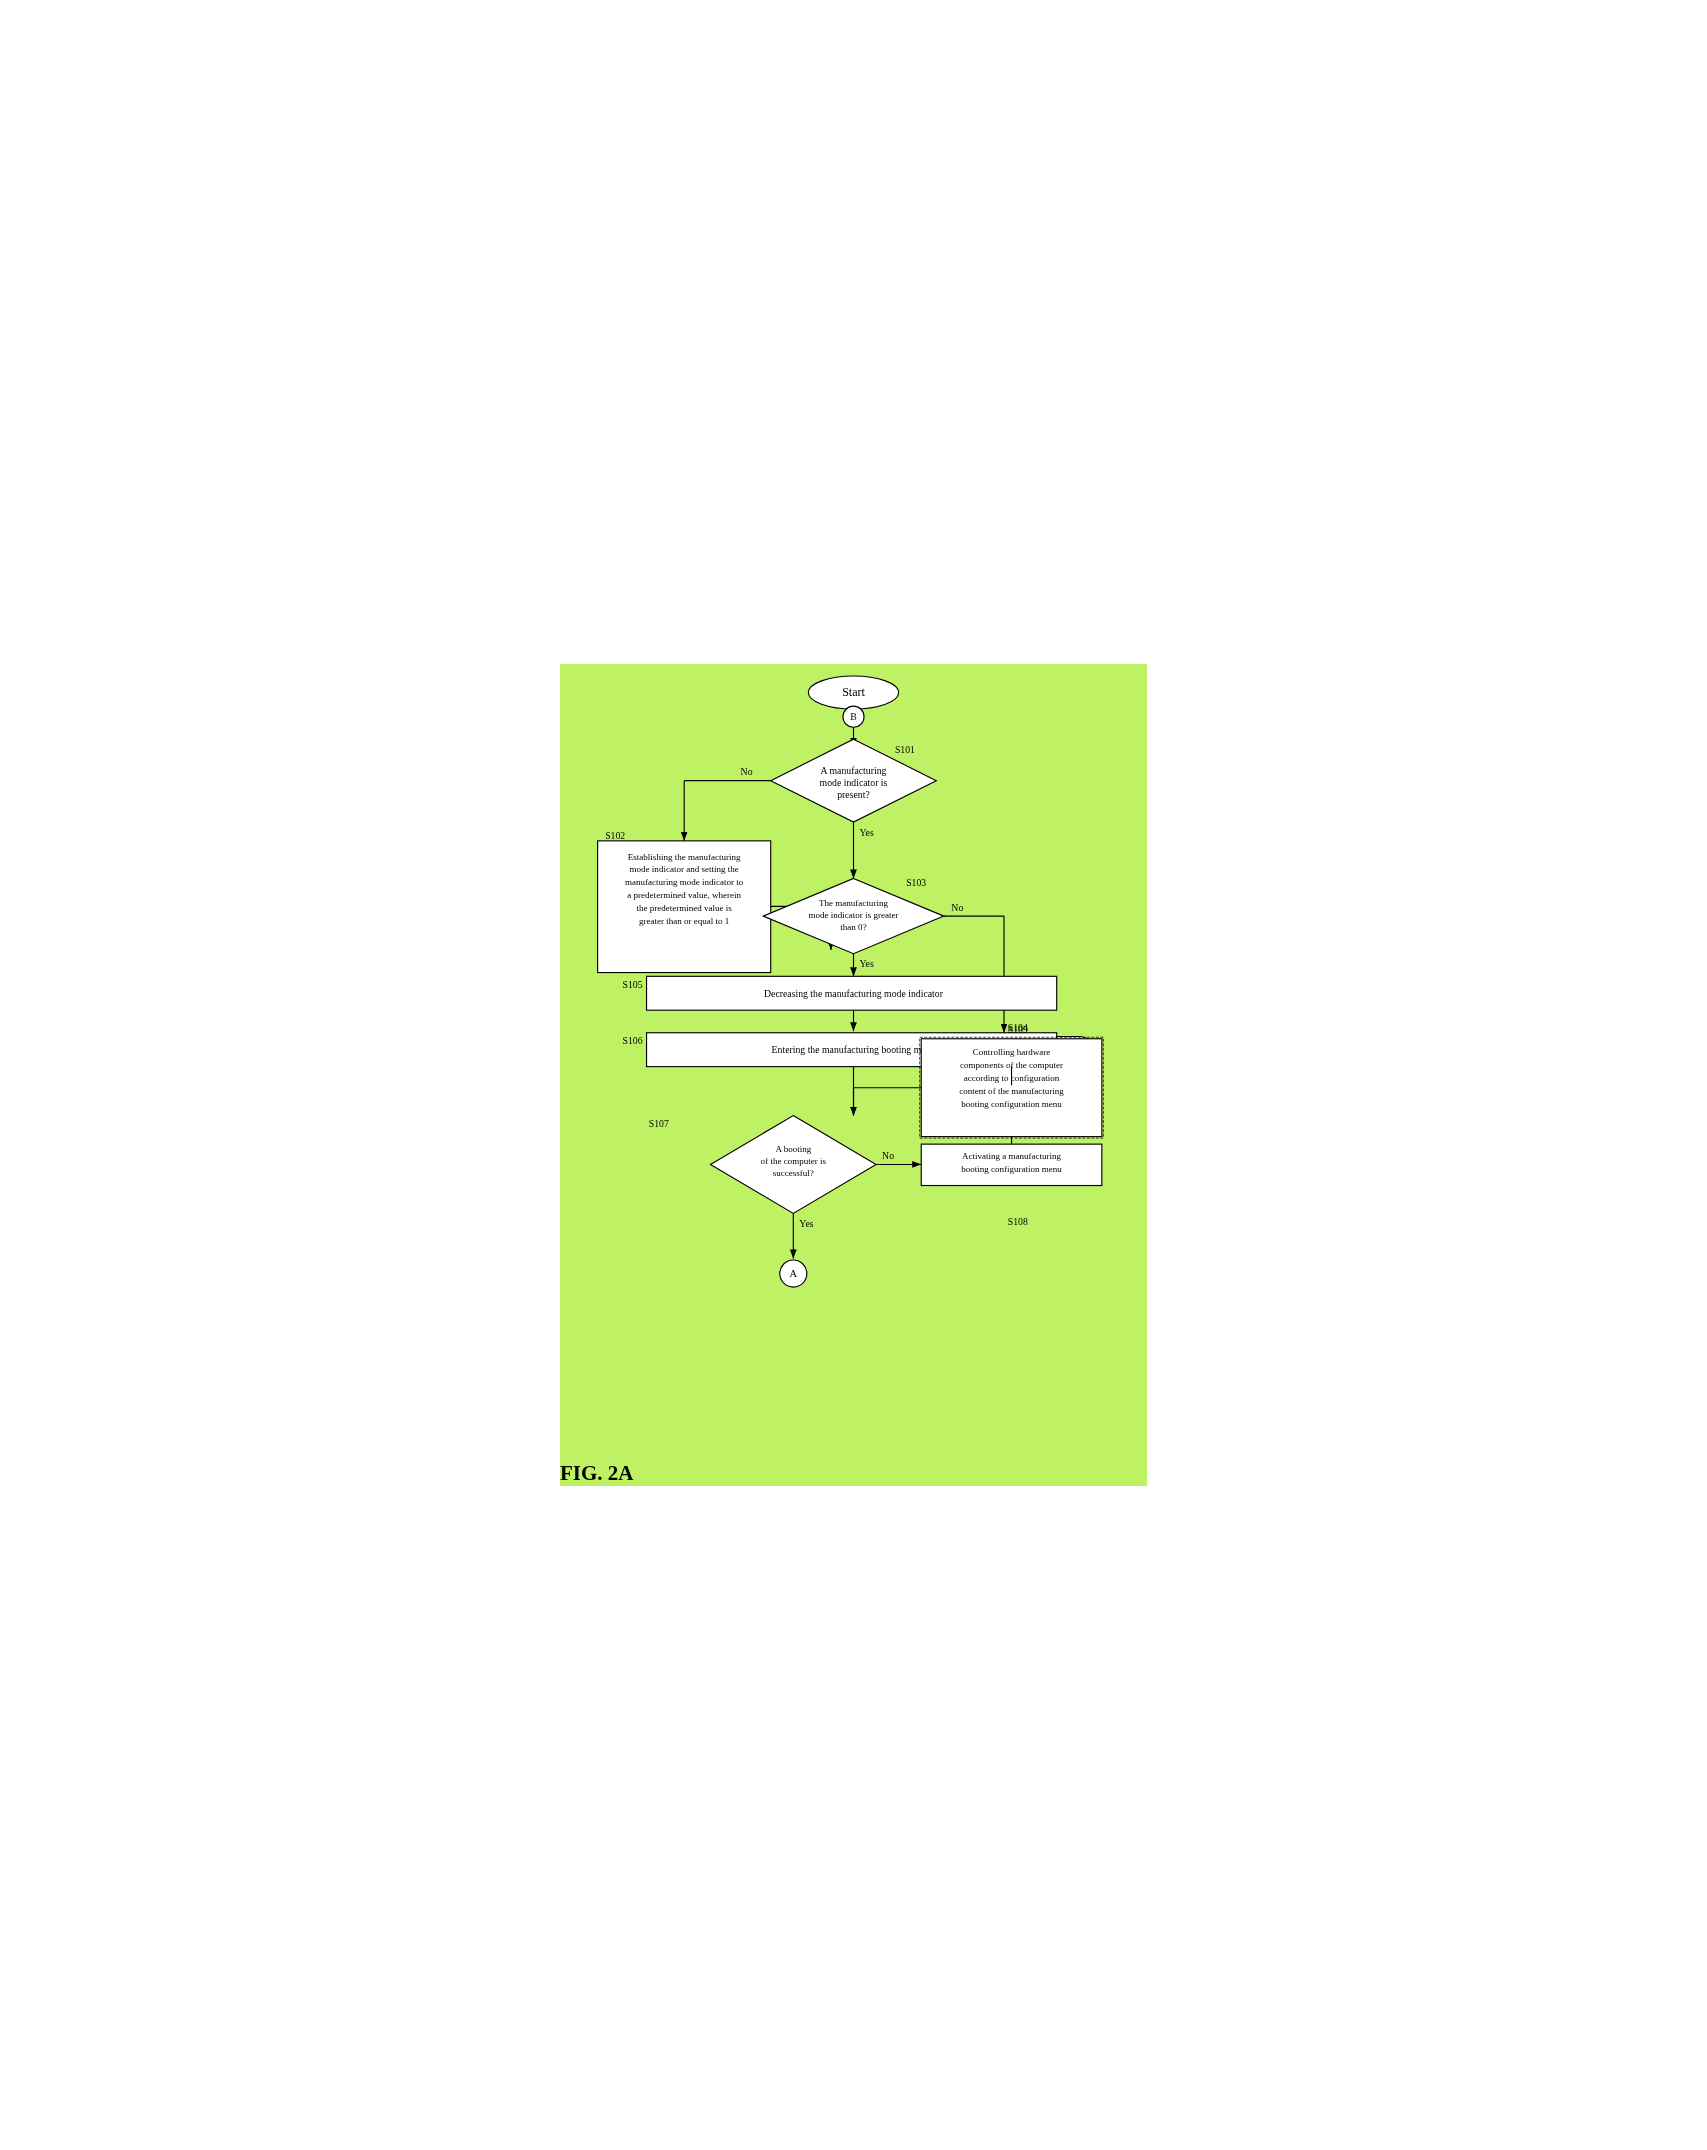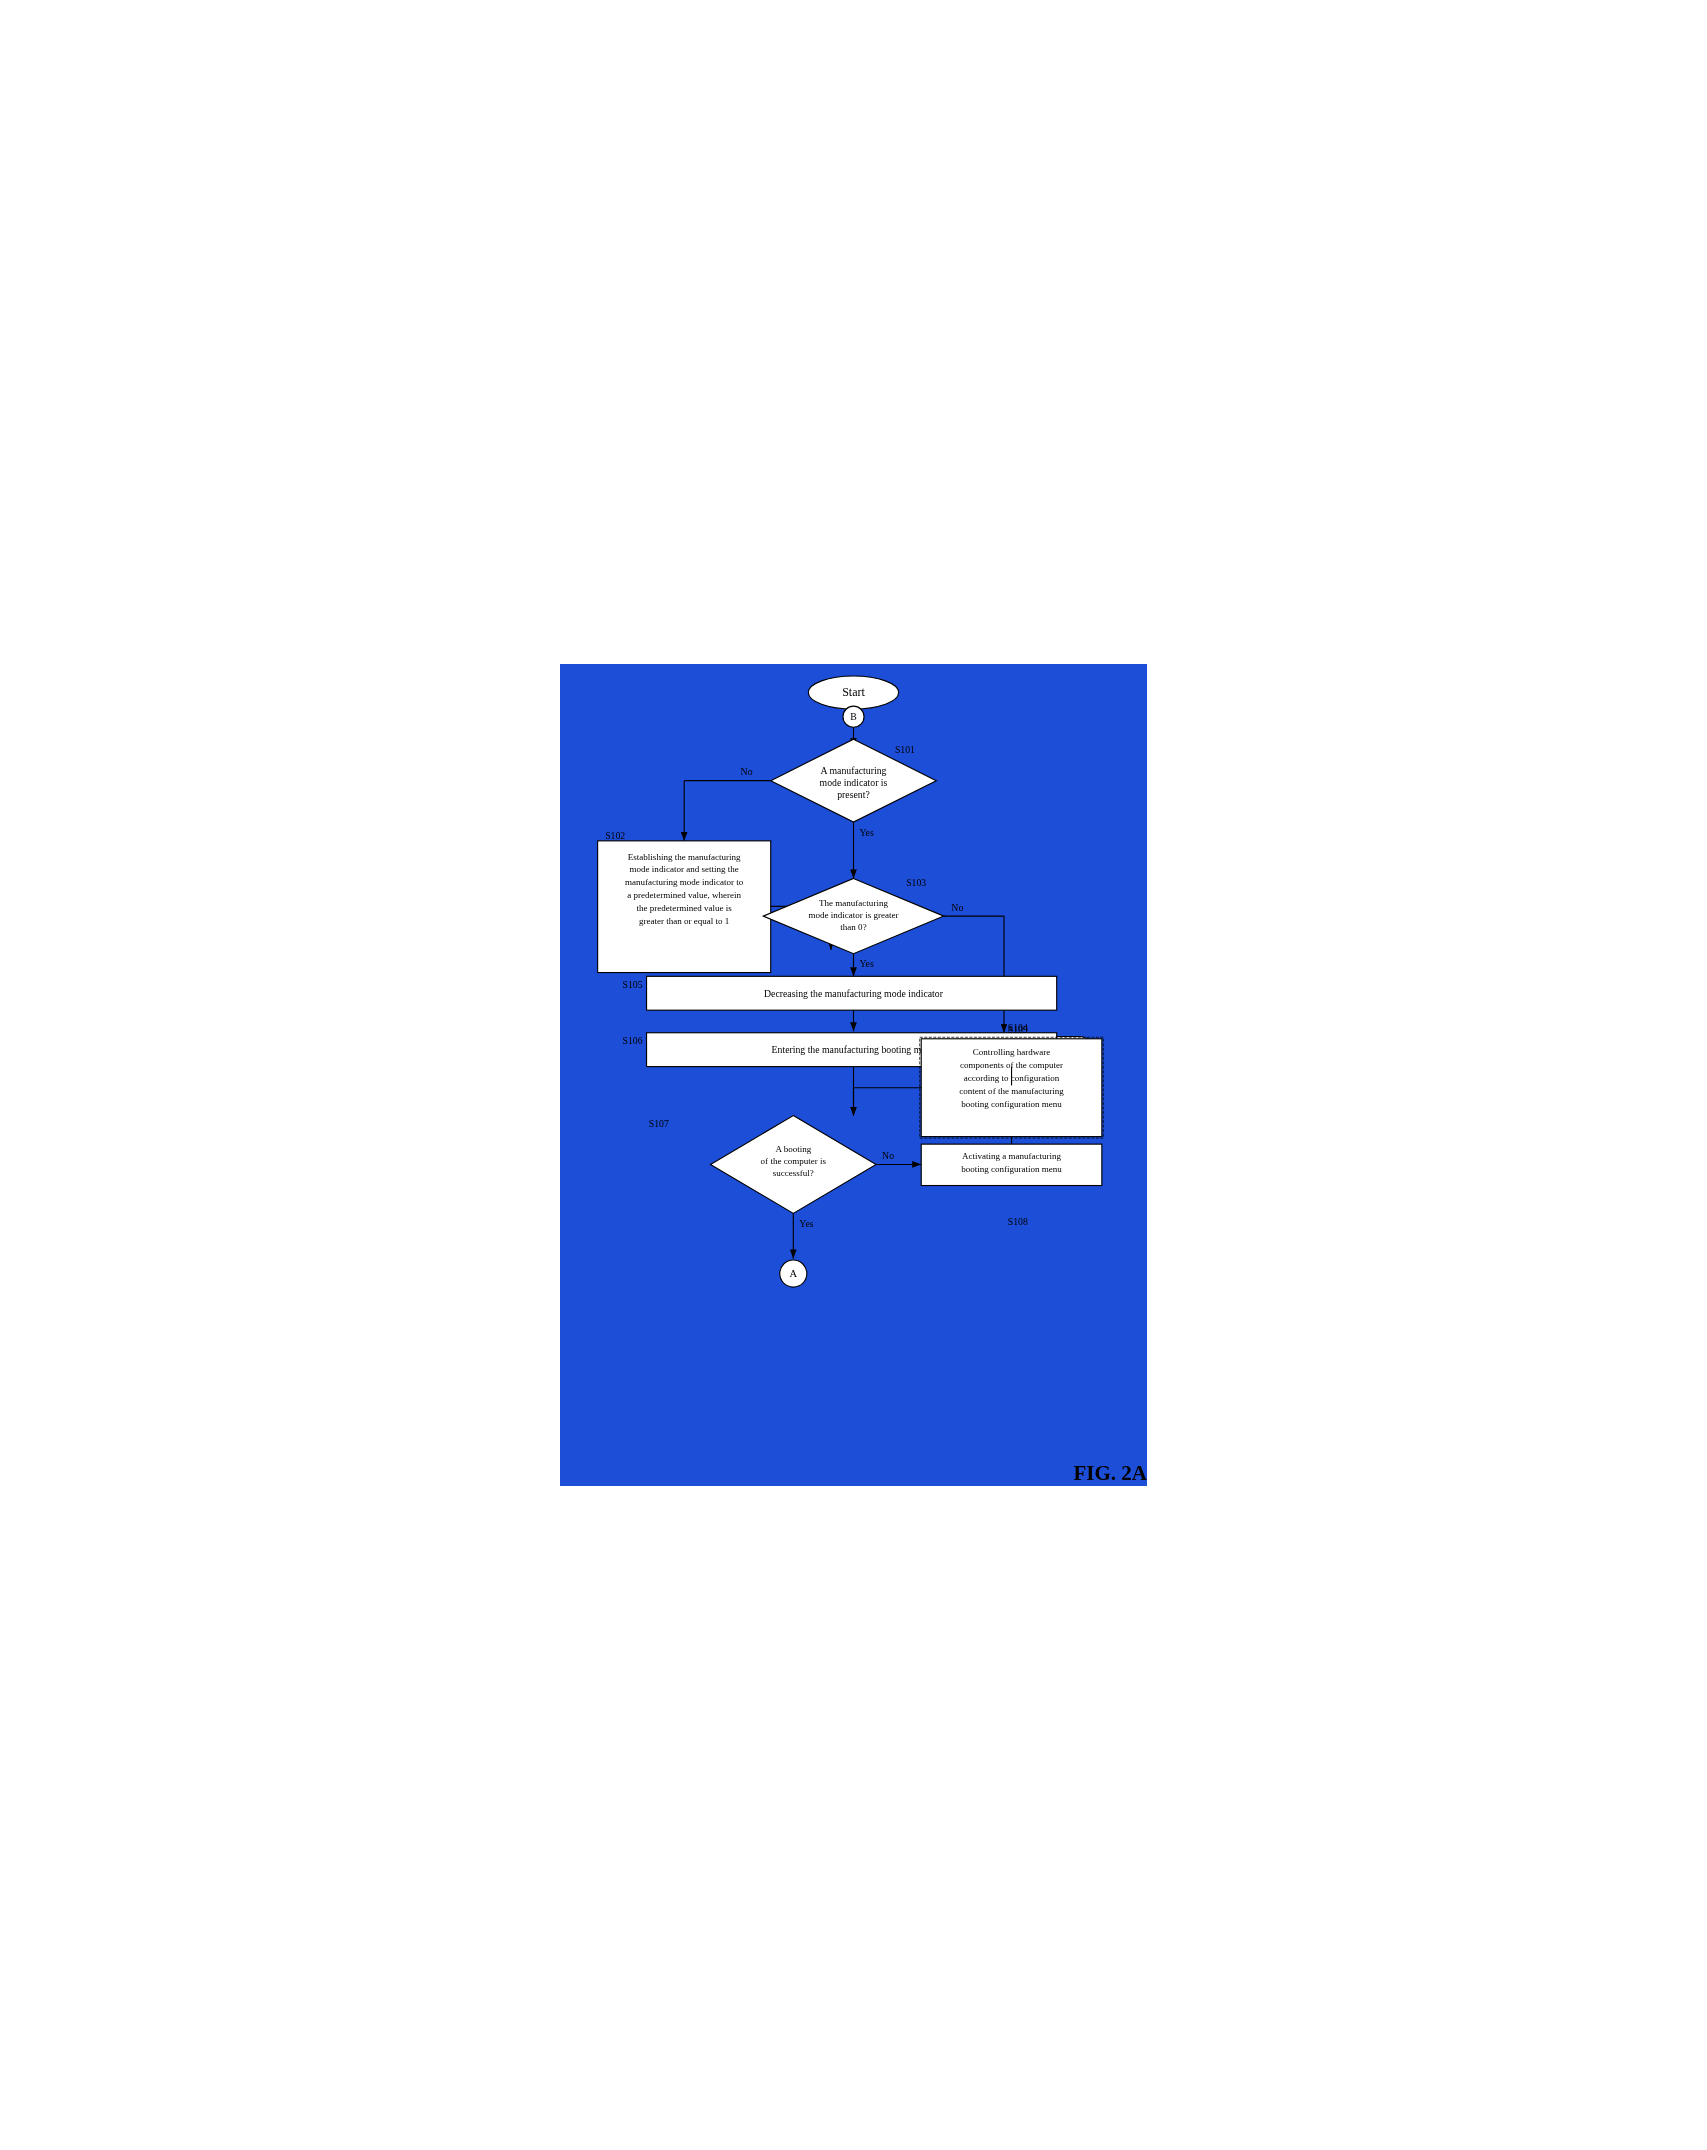--- a/index.html
+++ b/index.html
@@ -8,29 +8,29 @@
       font-family: 'Times New Roman', Times, serif;
       display: flex;
       justify-content: center;
       align-items: center;
       min-height: 100vh;
       padding: 15px;
     }
     .diagram-container {
       width: 587px;
       position: relative;
-      background: #1d4ed8;
+      background: #bef264;
     }
     svg {
       width: 100%;
       height: auto;
       display: block;
     }
     .fig-label {
-      text-align: right;
+      text-align: left;
       font-size: 21px;
       font-weight: bold;
       margin-top: 7.5px;
       font-family: 'Times New Roman', Times, serif;
     }
   </style>
 </head>
 <body>
 
 <div class="diagram-container">

